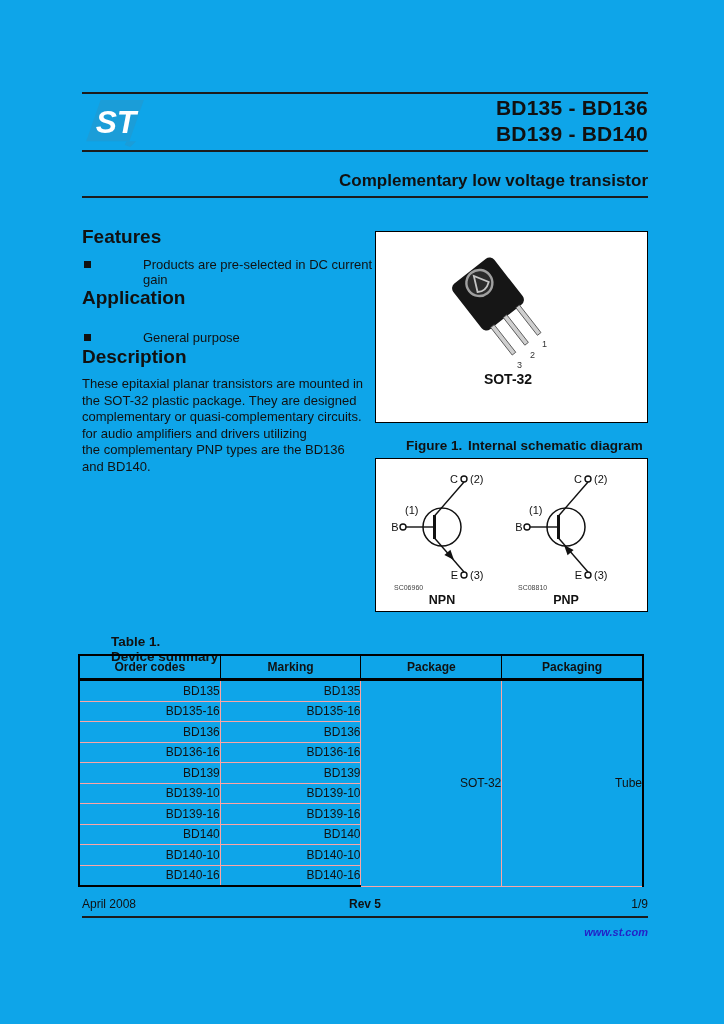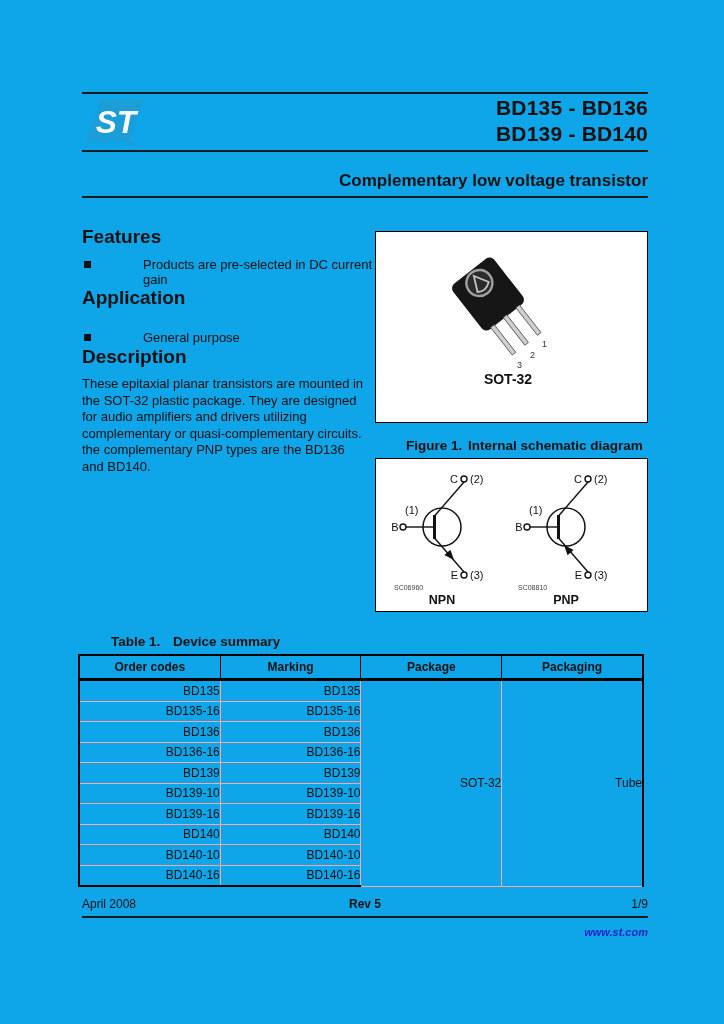--- a/index.html
+++ b/index.html
@@ -76,22 +76,22 @@
   <div class="sec-h" style="top:287px;">Application</div>
   <div class="bullet-row" style="top:318px;width:300px;margin-top:12px;">
     <span class="bullet-sq"></span>
     <span>General purpose</span>
   </div>
 
   <div class="sec-h" style="top:346px;">Description</div>
   <div class="desc" style="top:376px;">
     <div>These epitaxial planar transistors are mounted in</div>
     <div>the SOT-32 plastic package. They are designed</div>
+    <div>complementary or quasi-complementary circuits.</div>
     <div>for audio amplifiers and drivers utilizing</div>
-    <div>complementary or quasi-complementary circuits.</div>
     <div>the complementary PNP types are the BD136</div>
     <div>and BD140.</div>
   </div>
 
   <div class="boxed" style="left:375px;top:231px;width:271px;height:190px;">
     <svg width="268" height="186" viewBox="0 0 268 186">
       <g transform="rotate(-38 112 62)">
         <rect x="86" y="33" width="52" height="58" rx="6" fill="#161616"></rect>
         <circle cx="112" cy="48" r="13" fill="#2b2b2b" stroke="#a0a0a0" stroke-width="2.4"></circle>
         <path d="M105,54 L112,39 L120,53 Q112,59 105,54 Z" fill="none" stroke="#c4c4c4" stroke-width="1.8"></path>
@@ -147,21 +147,21 @@
       <text x="78" y="20" font-size="11" fill="#111">(2)</text>
       <text x="6.5" y="68" font-size="11" text-anchor="end" fill="#111">B</text>
       <text x="13" y="51" font-size="11" fill="#111">(1)</text>
       <text x="66" y="116" font-size="11" text-anchor="end" fill="#111">E</text>
       <text x="78" y="116" font-size="11" fill="#111">(3)</text>
       <text x="2" y="127" font-size="7" fill="#444">SC08810</text>
       <text x="50" y="141" font-size="12.5" font-weight="bold" text-anchor="middle" fill="#111">PNP</text>
     </svg>
   </div>
 
-  <div class="caption" style="left:82px;top:634px;">
+  <div class="caption" style="left:82px;top:634px;flex-direction:column;">
     <span class="cap-label">Table 1.</span>
     <span>Device summary</span>
   </div>
 
   <table class="dev-table">
     <thead>
       <tr>
         <th class="outer-l" style="width:25%;">Order codes</th>
         <th style="width:25%;">Marking</th>
         <th style="width:25%;">Package</th>

